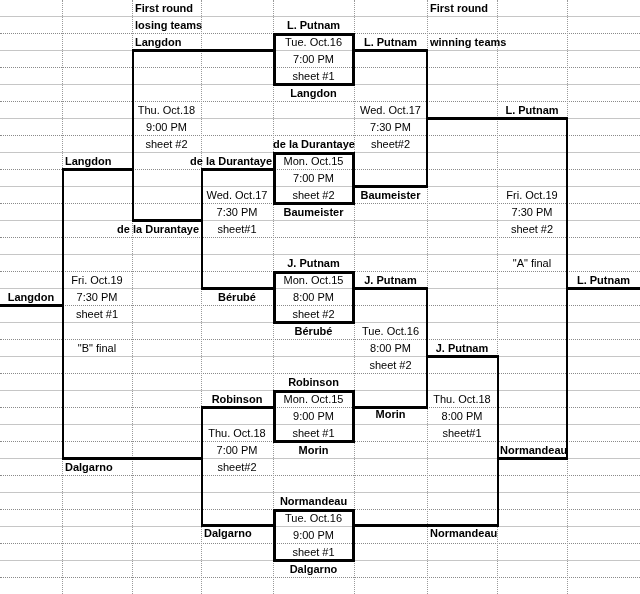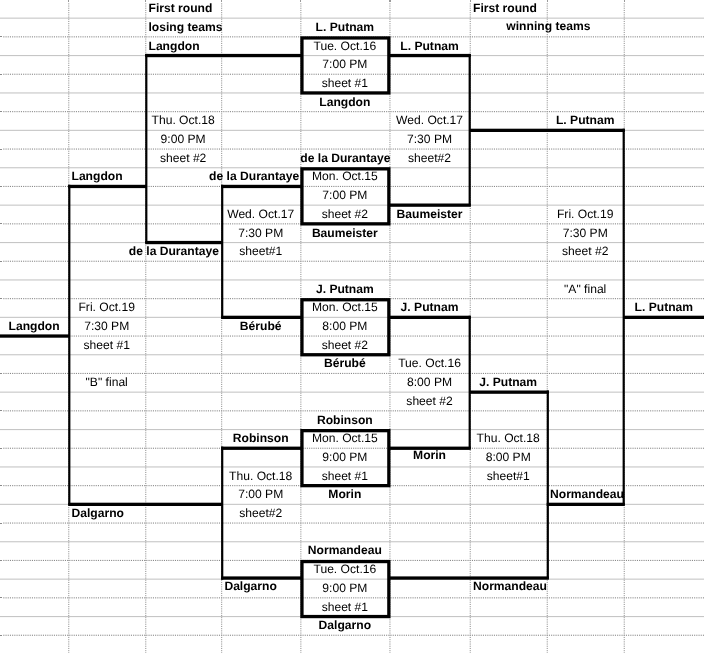--- a/index.html
+++ b/index.html
@@ -64,21 +64,21 @@
       <div class="vline" style="left: 273px;"></div>
       <div class="vline" style="left: 354px;"></div>
       <div class="vline" style="left: 427px;"></div>
       <div class="vline" style="left: 497px;"></div>
       <div class="vline" style="left: 567px;"></div>
     </div>
 
   <div class="cell l b" style="left:132px; top:0px; width:140px;">First round</div>
   <div class="cell l b" style="left:132px; top:17px; width:140px;">losing teams</div>
   <div class="cell l b" style="left:427px; top:0px; width:140px;">First round</div>
-  <div class="cell l b" style="left:427px; top:16px; width:140px;text-align:center;">winning teams</div>
+  <div class="cell l b" style="left:427px; top:34px; width:140px;">winning teams</div>
 
   <div class="cell c b" style="left:273px; top:17px; width:81px;">L. Putnam</div>
   <div class="box" style="left:273px; top:33px; width:82px; height:53px;"></div>
   <div class="cell c" style="left:273px; top:34px; width:81px;">Tue. Oct.16</div>
   <div class="cell c" style="left:273px; top:51px; width:81px;">7:00 PM</div>
   <div class="cell c" style="left:273px; top:68px; width:81px;">sheet #1</div>
   <div class="cell c b" style="left:273px; top:85px; width:81px;">Langdon</div>
 
   <div class="cell c b" style="left:273px; top:136px; width:81px;">de la Durantaye</div>
   <div class="box" style="left:273px; top:152px; width:82px; height:53px;"></div>

